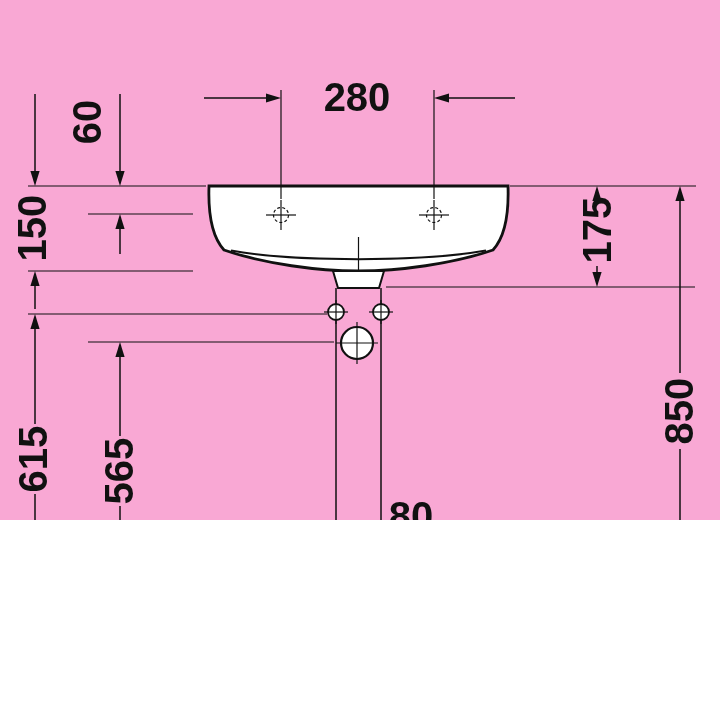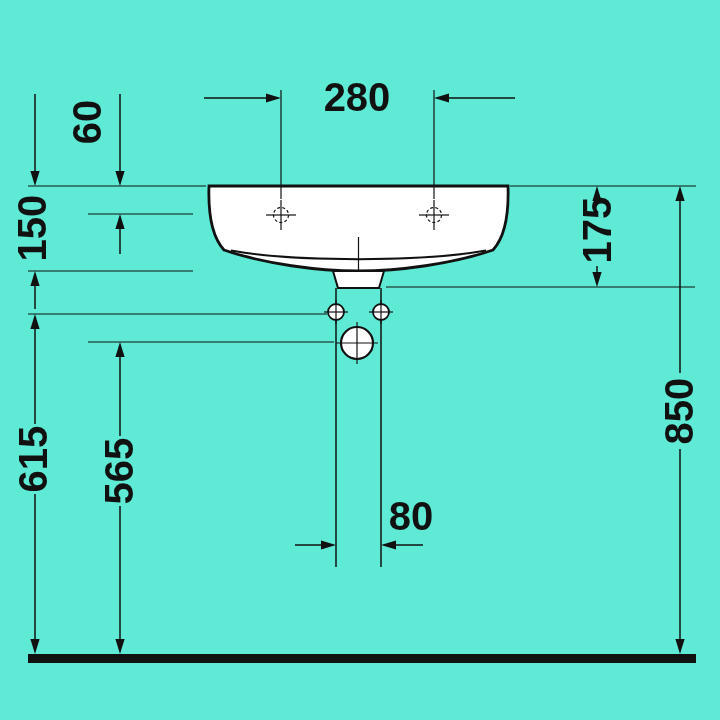--- a/index.html
+++ b/index.html
@@ -6,22 +6,22 @@
     margin: 0;
     padding: 0;
     width: 720px;
     height: 720px;
     background: #ffffff;
     font-family: "Liberation Sans", sans-serif;
   }
   .frame {
     position: relative;
     width: 720px;
-    height: 720px;
-    background: #5eead4;
+    height: 520px;
+    background: #f9a8d4;
     overflow: hidden;
   }
   svg { display: block; }
   .dim-text {
     font-family: "Liberation Sans", sans-serif;
     font-size: 40px;
     font-weight: 700;
     fill: #111111;
   }
   .thin  { stroke: #111111; stroke-width: 1.2; fill: none; }

